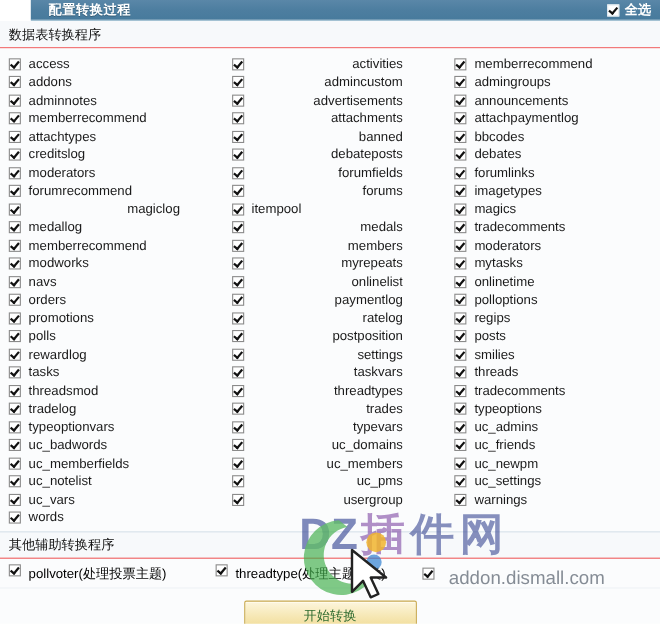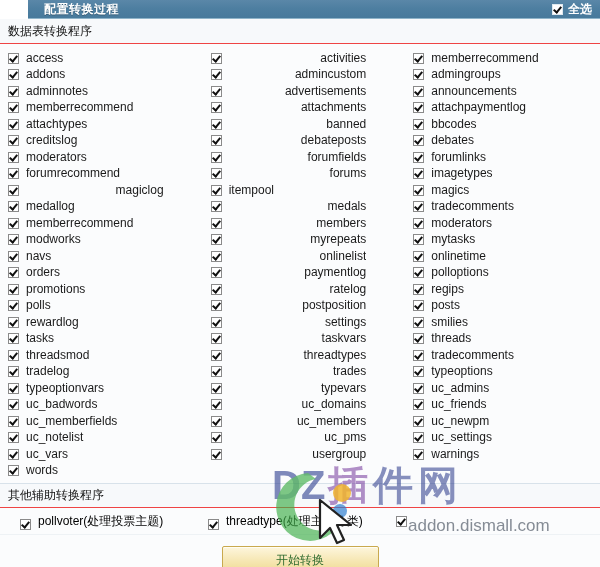--- a/index.html
+++ b/index.html
@@ -121,23 +121,23 @@
 
   
   .aux-row {
     background: #fbfcfd;
     display: flex;
     height: 26px;
     align-items: center;
   }
   .aux-cell {
     display: flex;
-    align-items: flex-end;
+    align-items: flex-start;
     gap: 7px;
-    padding-left: 20px;
+    padding-left: 8px;
     box-sizing: border-box;
     white-space: nowrap;
   }
   .aux-cell.a1 { width: 188px; }
   .aux-cell.a2 { width: 188px; }
   .aux-cell.a3 { width: 224px; }
 
   
   .submit-area {
     background: #fbfcfd;

